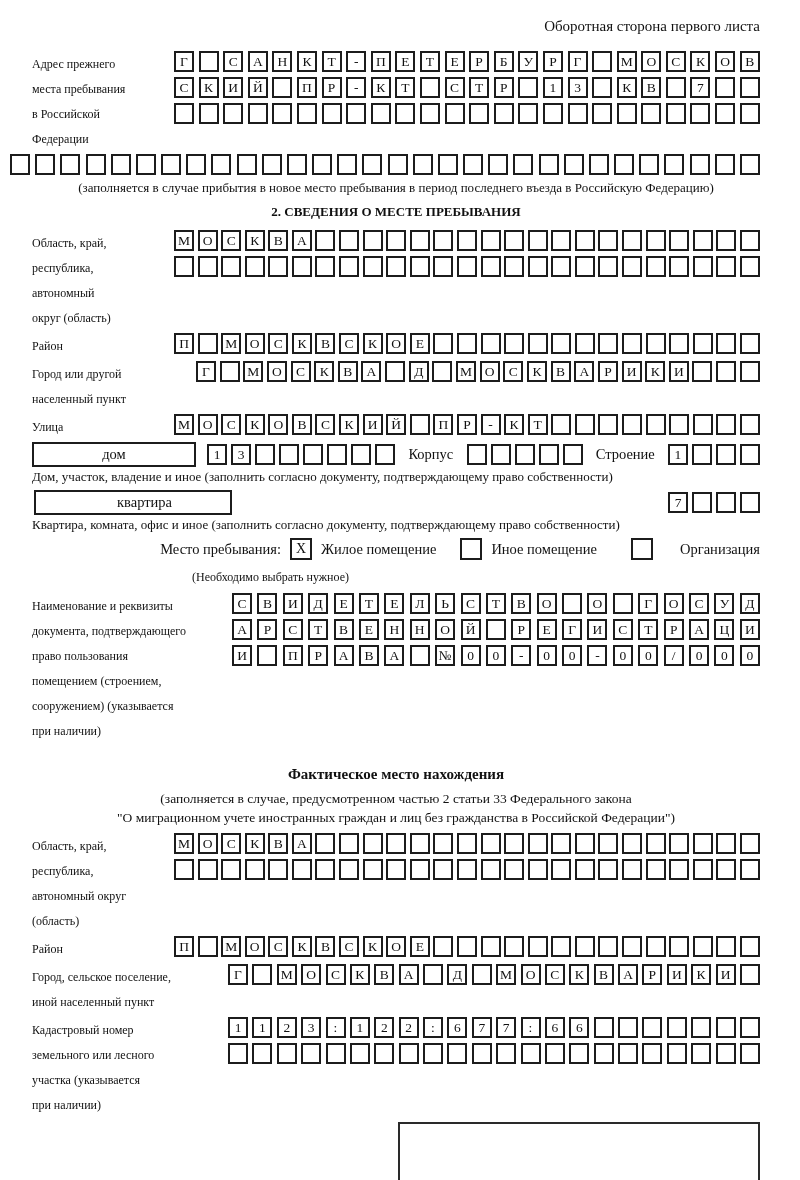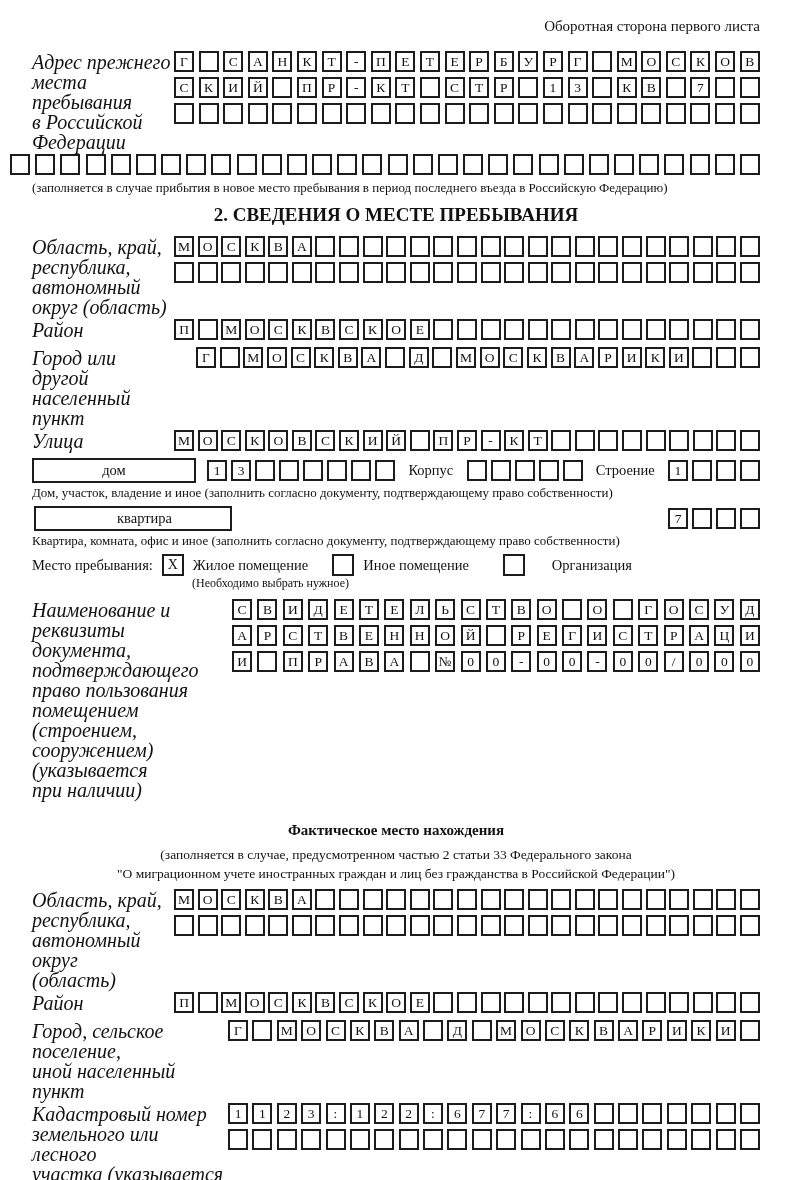--- a/index.html
+++ b/index.html
@@ -7,52 +7,52 @@
     width:800px;height:1180px;overflow:hidden;
     font-family:"Liberation Serif","DejaVu Serif",serif;
     color:#111;
   }
   .page{position:relative;width:800px;height:1004px;padding:4px 40px 0 32px;box-sizing:border-box;}
   .top-title{text-align:right;font-size:15px;margin:14px 0 16px 0;}
   .pre{white-space:pre-line;}
 
   
   .frow{display:flex;align-items:flex-start;margin-bottom:2px;}
-  .frow-label{width:142px;flex:none;font-size:20px;line-height:20px;padding-top:1px;font-style:italic;}
+  .frow-label{width:142px;flex:none;font-size:12px;line-height:25px;padding-top:1px;}
   .frow-label.w200{width:200px;}
   .frow-label.w196{width:196px;}
   .frow-boxes{flex:1;min-width:0;}
 
   .box-row{display:flex;justify-content:space-between;margin-bottom:5px;}
   .cell{
     display:inline-flex;flex:none;align-items:center;justify-content:center;
     width:20px;height:21px;box-sizing:border-box;border:2px solid #1c1c1c;
     font-size:13.5px;line-height:1;background:#fff;
   }
   .cells-inline{display:inline-flex;gap:4px;}
   .full-row{width:750px;margin-left:-22px;}
 
-  .note{font-size:13px;margin:2px 0 8px 0;}
-  .sec-heading{font-size:19px;font-weight:bold;text-align:center;margin:2px 0 10px 0;}
+  .note{font-size:13px;text-align:center;margin:2px 0 8px 0;}
+  .sec-heading{font-size:13px;font-weight:bold;text-align:center;margin:2px 0 10px 0;}
   .sub-heading{font-size:15px;font-weight:bold;text-align:center;margin:22px 0 6px 0;}
   .center-note{font-size:13.5px;text-align:center;line-height:19px;margin-bottom:6px;}
 
   
   .field-row{display:flex;align-items:center;margin:2px 0 2px 0;justify-content:space-between;}
   .field-rect{
     height:25px;box-sizing:border-box;border:2px solid #1c1c1c;
     display:flex;align-items:center;justify-content:center;font-size:14.5px;flex:none;
   }
   .rect-dom{width:164px;}
   .rect-kv{width:198px;margin-left:2px;padding-left:23px;}
   .inline-label{font-size:14.5px;margin:0 8px;flex:none;}
   .caption{font-size:13px;margin:2px 0 5px 0;}
 
   
-  .mesto-row{display:flex;align-items:center;margin:4px 0 0 0;font-size:14.5px;}
+  .mesto-row{display:flex;align-items:center;margin:4px 0 10px 0;font-size:14.5px;justify-content:flex-end;}
   .chk{
     width:22px;height:22px;box-sizing:border-box;border:2px solid #1c1c1c;flex:none;
     display:inline-flex;align-items:center;justify-content:center;font-size:14px;margin:0 9px;
   }
   .mesto-note{font-size:12px;margin:0 0 8px 160px;}
 
   
   .stamp-wrap{width:410px;margin-left:auto;margin-right:0;margin-top:4px;}
   .stamp-box{width:362px;height:168px;box-sizing:border-box;border:2.5px solid #2a2a2a;margin-left:auto;margin-bottom:8px;}
   .stamp-caption{font-size:13.5px;text-align:center;line-height:19px;}

